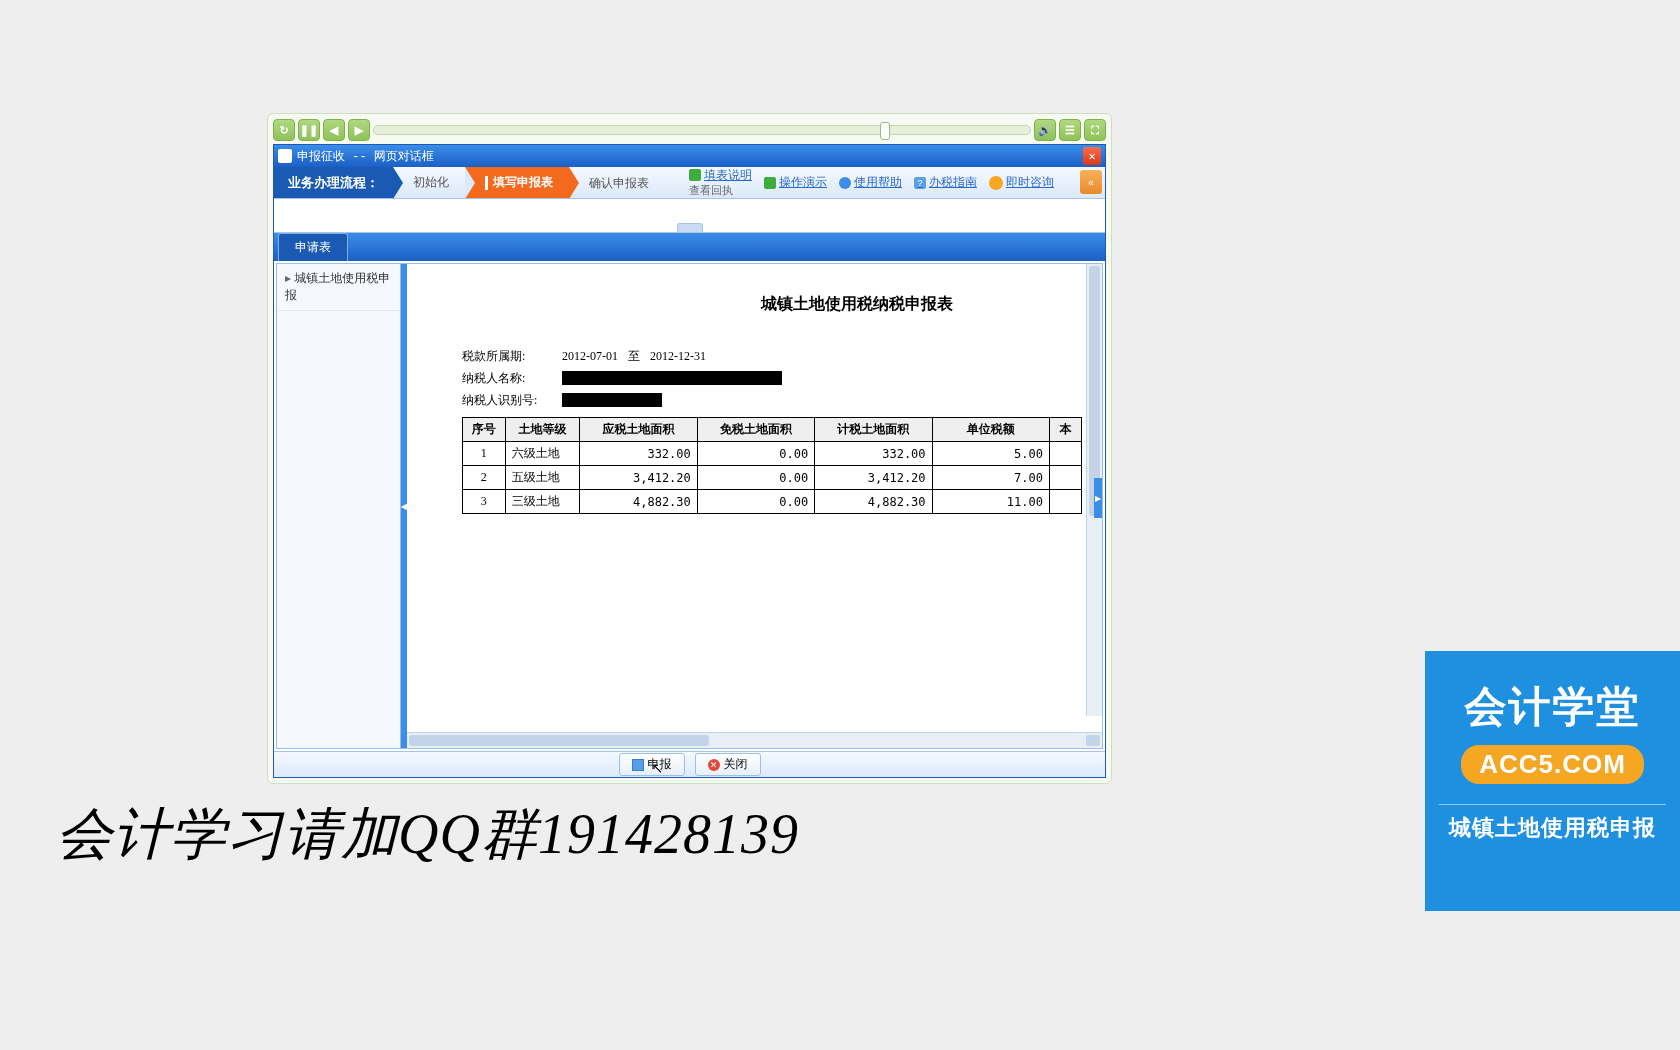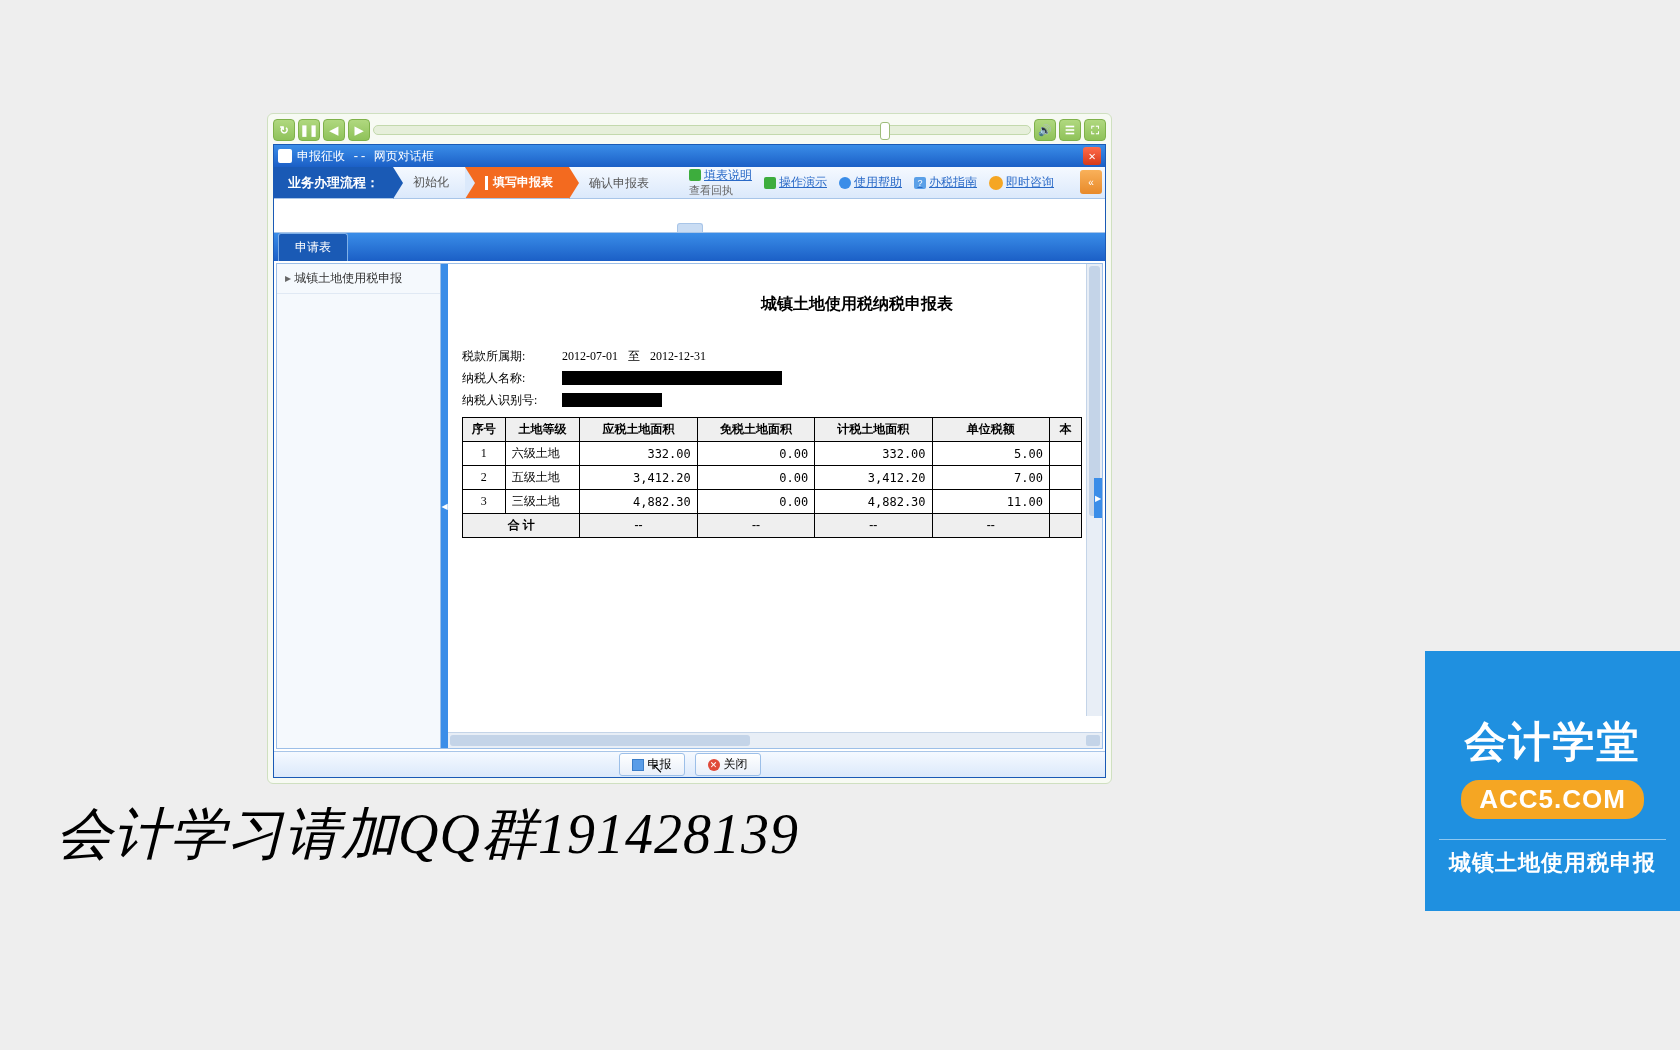--- a/index.html
+++ b/index.html
@@ -143,21 +143,21 @@
   }
   .tabbar{height:28px;background:linear-gradient(#3a8de8,#1b5fc6);display:flex;align-items:flex-end;padding-left:4px;}
   .tab{background:#1a5ab5;color:#fff;padding:5px 16px;font-size:12px;border-radius:3px 3px 0 0;border:1px solid #7fb0e8;border-bottom:none;}
   .panes{flex:1;display:flex;min-height:0;border:1px solid #9cbfe8;margin:2px;}
   .side{width:190px;background:#f5f9fd;border-right:1px solid #9cbfe8;}
   .side-item{padding:6px 8px;font-size:12px;color:#333;border-bottom:1px solid #e0e9f4;}
   .side-item::before{content:"▸ ";color:#666;}
   .vhandle{width:8px;background:#3a8de8;display:flex;align-items:center;justify-content:center;color:#fff;font-size:8px;cursor:pointer;}
   .content{flex:1;display:flex;flex-direction:column;min-height:0;position:relative;}
   .doc-scroll{flex:1;overflow:hidden;position:relative;background:#fff;}
-  .doc{padding:30px 20px 20px 4px;font-family:"SimSun",serif;color:#000;}
+  .doc{padding:30px 20px 20px 4px;font-family:"SimSun",serif;color:#000;margin-left:41px;}
   .doc-title{text-align:center;font-size:16px;font-weight:bold;margin-bottom:30px;margin-left:180px;}
   .meta{margin-left:10px;font-size:12px;line-height:22px;}
   .meta-row{display:flex;align-items:center;gap:10px;}
   .meta-label{width:90px;}
   .blackbox{height:14px;background:#000;}
   .bb1{width:100px;} .bb2{width:220px;}
   table.data{border-collapse:collapse;margin-top:6px;margin-left:10px;width:620px;font-size:12px;}
   table.data th, table.data td{border:1px solid #000;padding:3px 6px;height:20px;}
   table.data th{background:#efefef;font-weight:bold;text-align:center;}
   td.num{text-align:right;font-family:monospace;}
@@ -189,21 +189,21 @@
     font-size:56px;color:#000;font-style:italic;
     letter-spacing:1px;
   }
   .ad{
     position:absolute;right:0;top:651px;
     width:255px;height:260px;
     background:#1f90e0;color:#fff;
     padding:28px 14px 14px;
     text-align:center;
   }
-  .ad-title{font-size:42px;font-weight:bold;letter-spacing:2px;margin-bottom:10px;margin-top:35px;}
+  .ad-title{font-size:42px;font-weight:bold;letter-spacing:2px;margin-bottom:10px;}
   .ad-badge{
     display:inline-block;background:#f5a623;color:#fff;
     font-size:26px;font-weight:bold;padding:4px 18px;border-radius:18px;
     margin-bottom:12px;letter-spacing:1px;
   }
   .ad-line{width:100%;height:1px;background:rgba(255,255,255,0.5);margin:8px 0;}
   .ad-sub{font-size:22px;font-weight:bold;letter-spacing:1px;}
   .cursor{position:absolute;left:383px;top:13px;font-size:14px;pointer-events:none;}
 </style>
 </head>
@@ -336,28 +336,20 @@
                     </tr>
                     <tr>
                       <td class="ctr">3</td>
                       <td>三级土地</td>
                       <td class="num">4,882.30</td>
                       <td class="num">0.00</td>
                       <td class="num">4,882.30</td>
                       <td class="num">11.00</td>
                       <td></td>
                     </tr>
-                    <tr class="total">
-                      <td colspan="2">合  计</td>
-                      <td>--</td>
-                      <td>--</td>
-                      <td>--</td>
-                      <td>--</td>
-                      <td></td>
-                    </tr>
                   </tbody>
               </table>
             </div>
             <div class="vscroll">
                 <div class="thumb"></div>
               </div>
             <div class="vhandle2">▶</div>
           </div>
           <div class="hscroll">
             <div class="thumb"></div>

